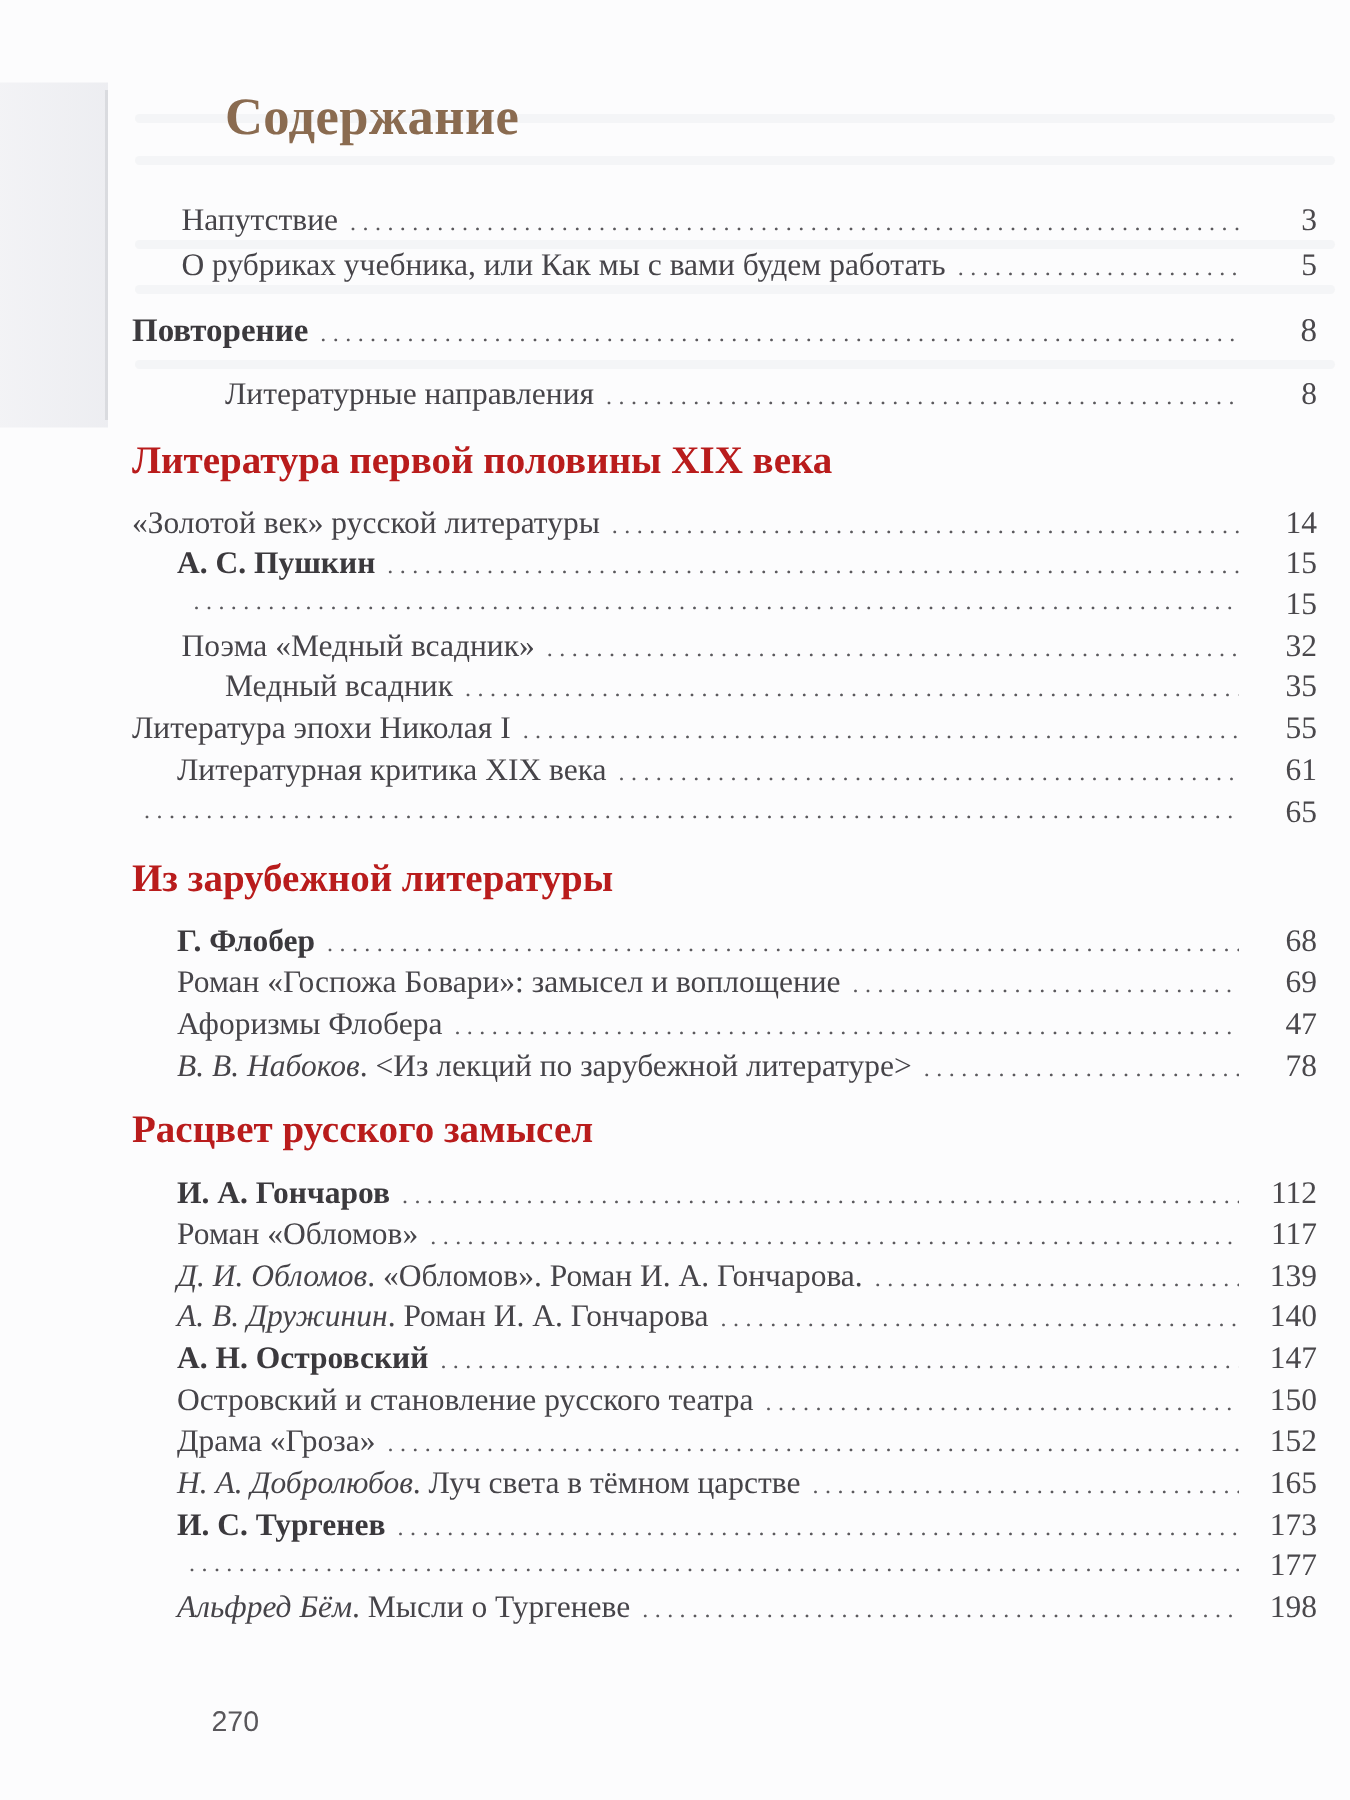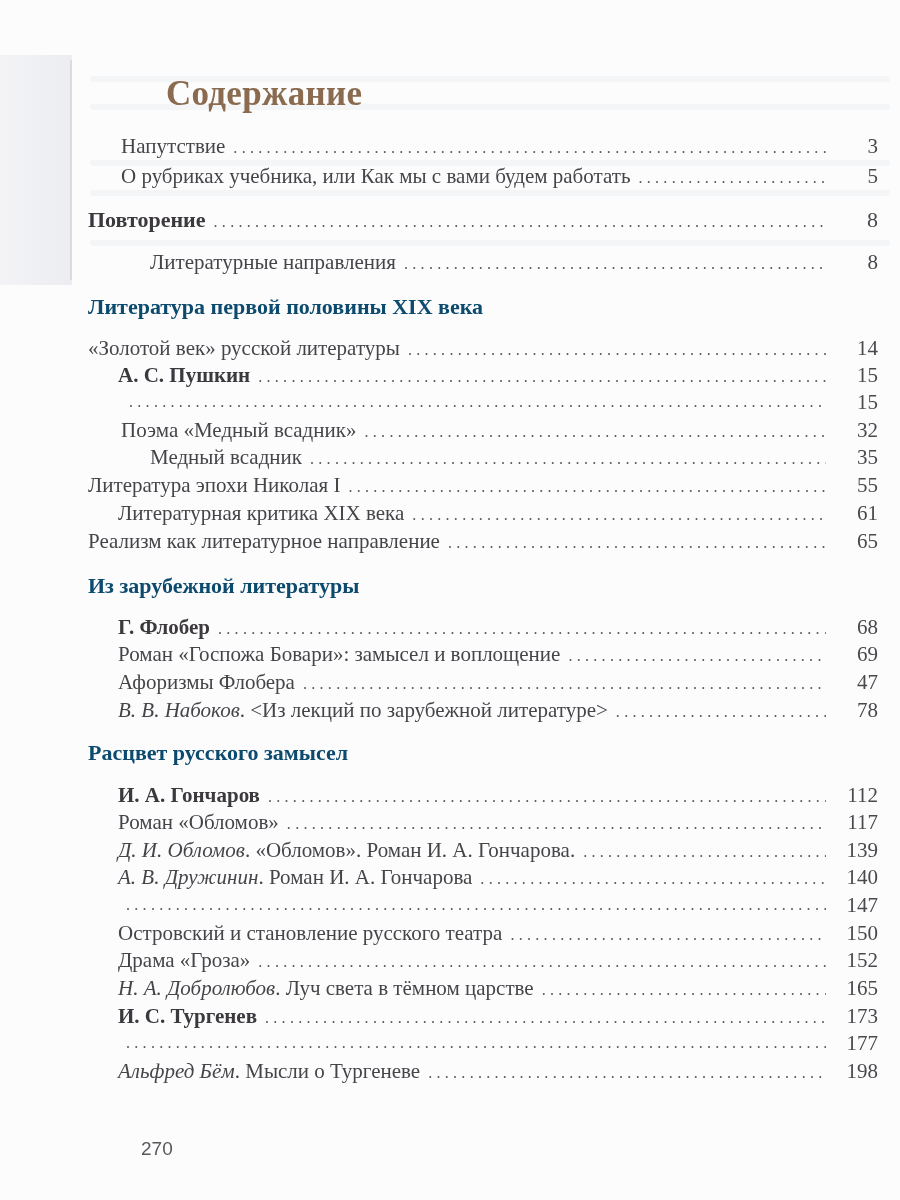--- a/index.html
+++ b/index.html
@@ -40,40 +40,40 @@
   .row .leader {
     flex:1; overflow:hidden; white-space:nowrap; margin:0 4px 0 8px;
     letter-spacing:4.3px; color:#5a585c; font-size:16px;
   }
   .row .page {
     position:absolute; right:22px; top:0; width:48px; text-align:right;
     color:#4a484c;
   }
   .section {
     position:absolute; left:88px; height:32px; line-height:32px;
-    font-size:22px; font-weight:bold; color:#0c4a6e;
+    font-size:26px; font-weight:bold; color:#b91c1c;
   }
   .folio {
     position:absolute; left:141px; top:1138px;
     font-family:"Liberation Sans", "DejaVu Sans", sans-serif;
     font-size:19px; color:#59575b;
   }
 </style>
 </head>
 <body>
 
 <div class="shadow-band"></div>
 <div class="shadow-line"></div>
 <div class="ghost" style="top:76px"></div>
 <div class="ghost" style="top:104px"></div>
 <div class="ghost" style="top:160px"></div>
 <div class="ghost" style="top:190px"></div>
 <div class="ghost" style="top:240px"></div>
 
-<h1 class="title" style="margin:16px">Содержание</h1>
+<h1 class="title" style="margin:0">Содержание</h1>
 
 <div class="row" style="top:132px">
   <div class="entry" style="left:121px">
     <span class="label">Напутствие</span>
     <span class="leader">................................................................................................................................</span>
   </div>
   <span class="page">3</span>
 </div>
 <div class="row" style="top:162px">
   <div class="entry" style="left:121px">
@@ -143,21 +143,20 @@
 </div>
 <div class="row" style="top:499px">
   <div class="entry" style="left:118px">
     <span class="label">Литературная критика XIX века</span>
     <span class="leader">................................................................................................................................</span>
   </div>
   <span class="page">61</span>
 </div>
 <div class="row" style="top:527px">
   <div class="entry" style="left:88px">
-    <span class="label">Реализм как литературное направление</span>
     <span class="leader">................................................................................................................................</span>
   </div>
   <span class="page">65</span>
 </div>
 
 <div class="section" style="top:570px">Из зарубежной литературы</div>
 
 <div class="row" style="top:613px">
   <div class="entry" style="left:118px">
     <span class="label bold">Г. Флобер</span>
@@ -212,20 +211,21 @@
 </div>
 <div class="row" style="top:863px">
   <div class="entry" style="left:118px">
     <span class="label"><span class="it">А. В. Дружинин</span><span>. Роман И. А. Гончарова</span></span>
     <span class="leader">................................................................................................................................</span>
   </div>
   <span class="page">140</span>
 </div>
 <div class="row" style="top:891px">
   <div class="entry" style="left:118px">
+    <span class="label bold">А. Н. Островский</span>
     <span class="leader">................................................................................................................................</span>
   </div>
   <span class="page">147</span>
 </div>
 <div class="row" style="top:919px">
   <div class="entry" style="left:118px">
     <span class="label">Островский и становление русского театра</span>
     <span class="leader">................................................................................................................................</span>
   </div>
   <span class="page">150</span>

